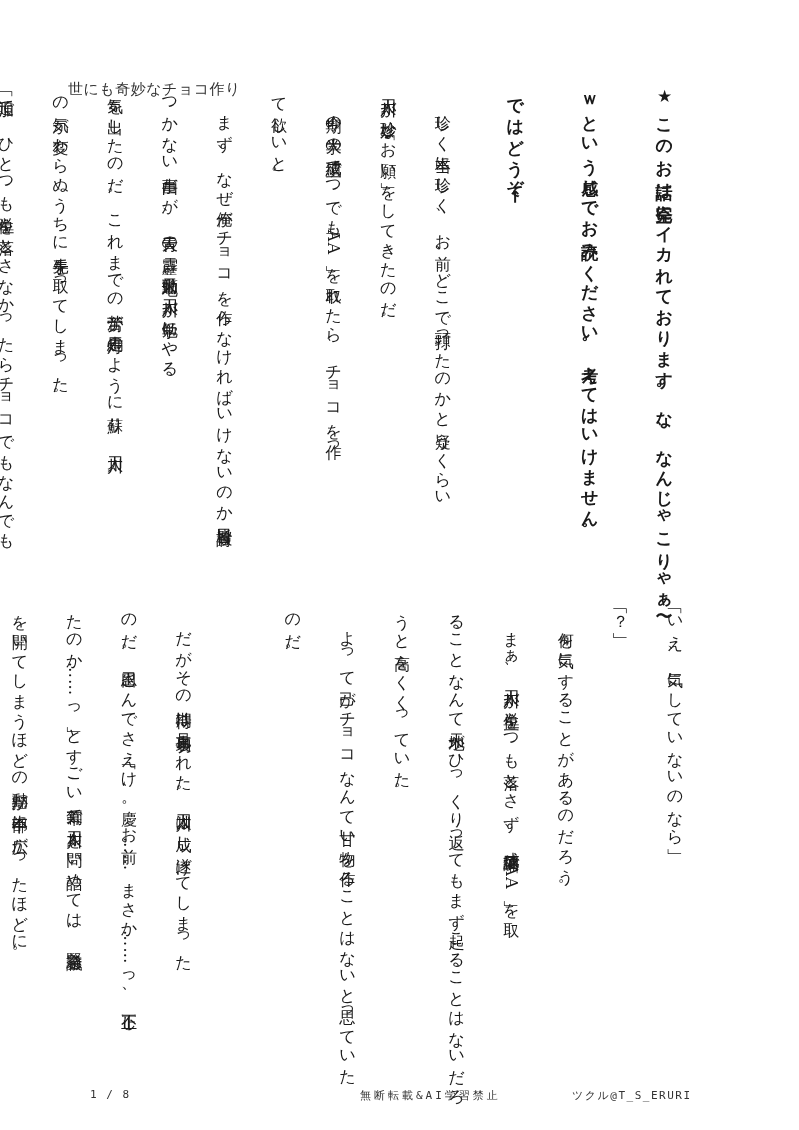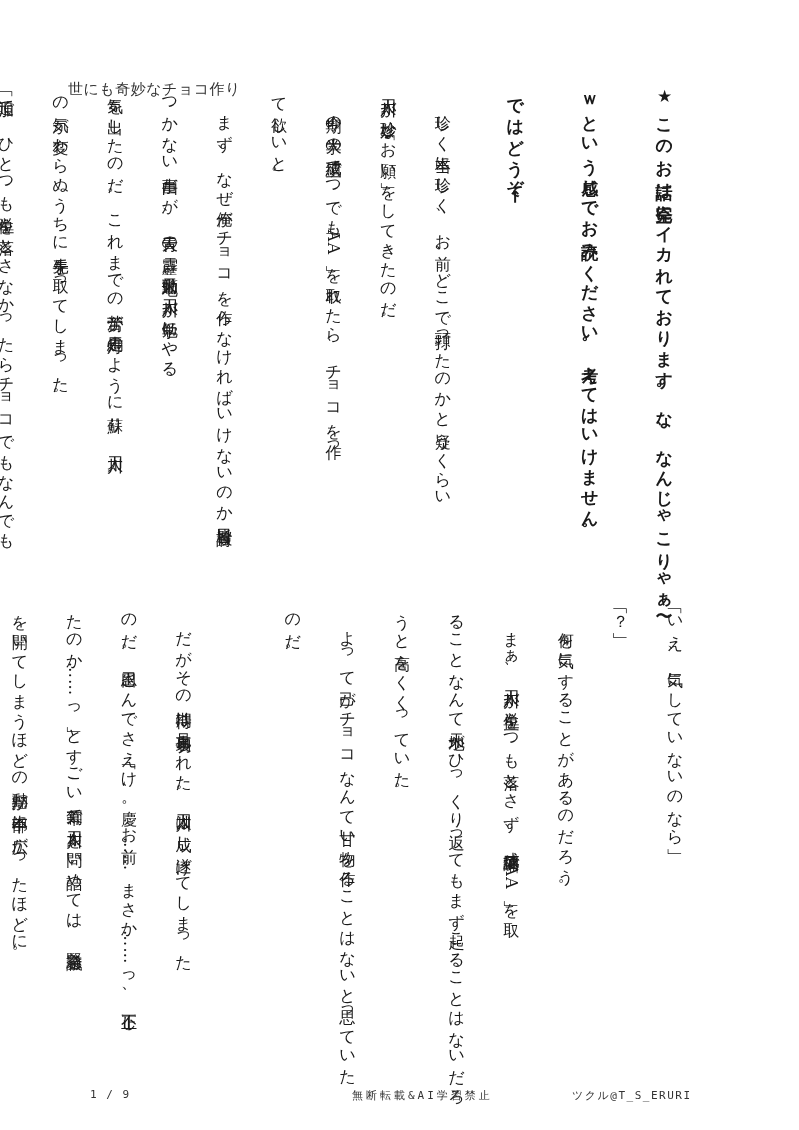--- a/index.html
+++ b/index.html
@@ -29,21 +29,21 @@
     letter-spacing: 1.3px;
     margin-left: 17px !important;
   }
   .tier .gap { margin-left: 52px; }
   .footer {
     position: absolute; top: 1088px;
     font-family: "DejaVu Sans Mono", monospace; font-size: 11px; color: #333;
     letter-spacing: 1.5px;
   }
   .footer-page { left: 90px; }
-  .footer-notice { left: 352px; letter-spacing: 3px; }
+  .footer-notice { left: 360px; letter-spacing: 3px; }
   .footer-author { left: 572px; }
 </style>
 </head>
 <body>
 
 <div class="page-title">世にも奇妙なチョコ作り</div>
 
 <div class="tier tier-top">
   <p class="header">★このお話は完全にイカれております。な、なんじゃこりゃぁ〜</p>
   <p class="header">ｗという感じでお読みください。考えてはいけません。</p>
@@ -86,15 +86,15 @@
   
   
   
   
   
   
   
   
 </div>
 
-<div class="footer footer-page">1 / 9</div>
+<div class="footer footer-page">1 / 8</div>
 <div class="footer footer-notice">無断転載&amp;AI学習禁止</div>
 <div class="footer footer-author">ツクル@T_S_ERURI</div>
 
 </body></html>

